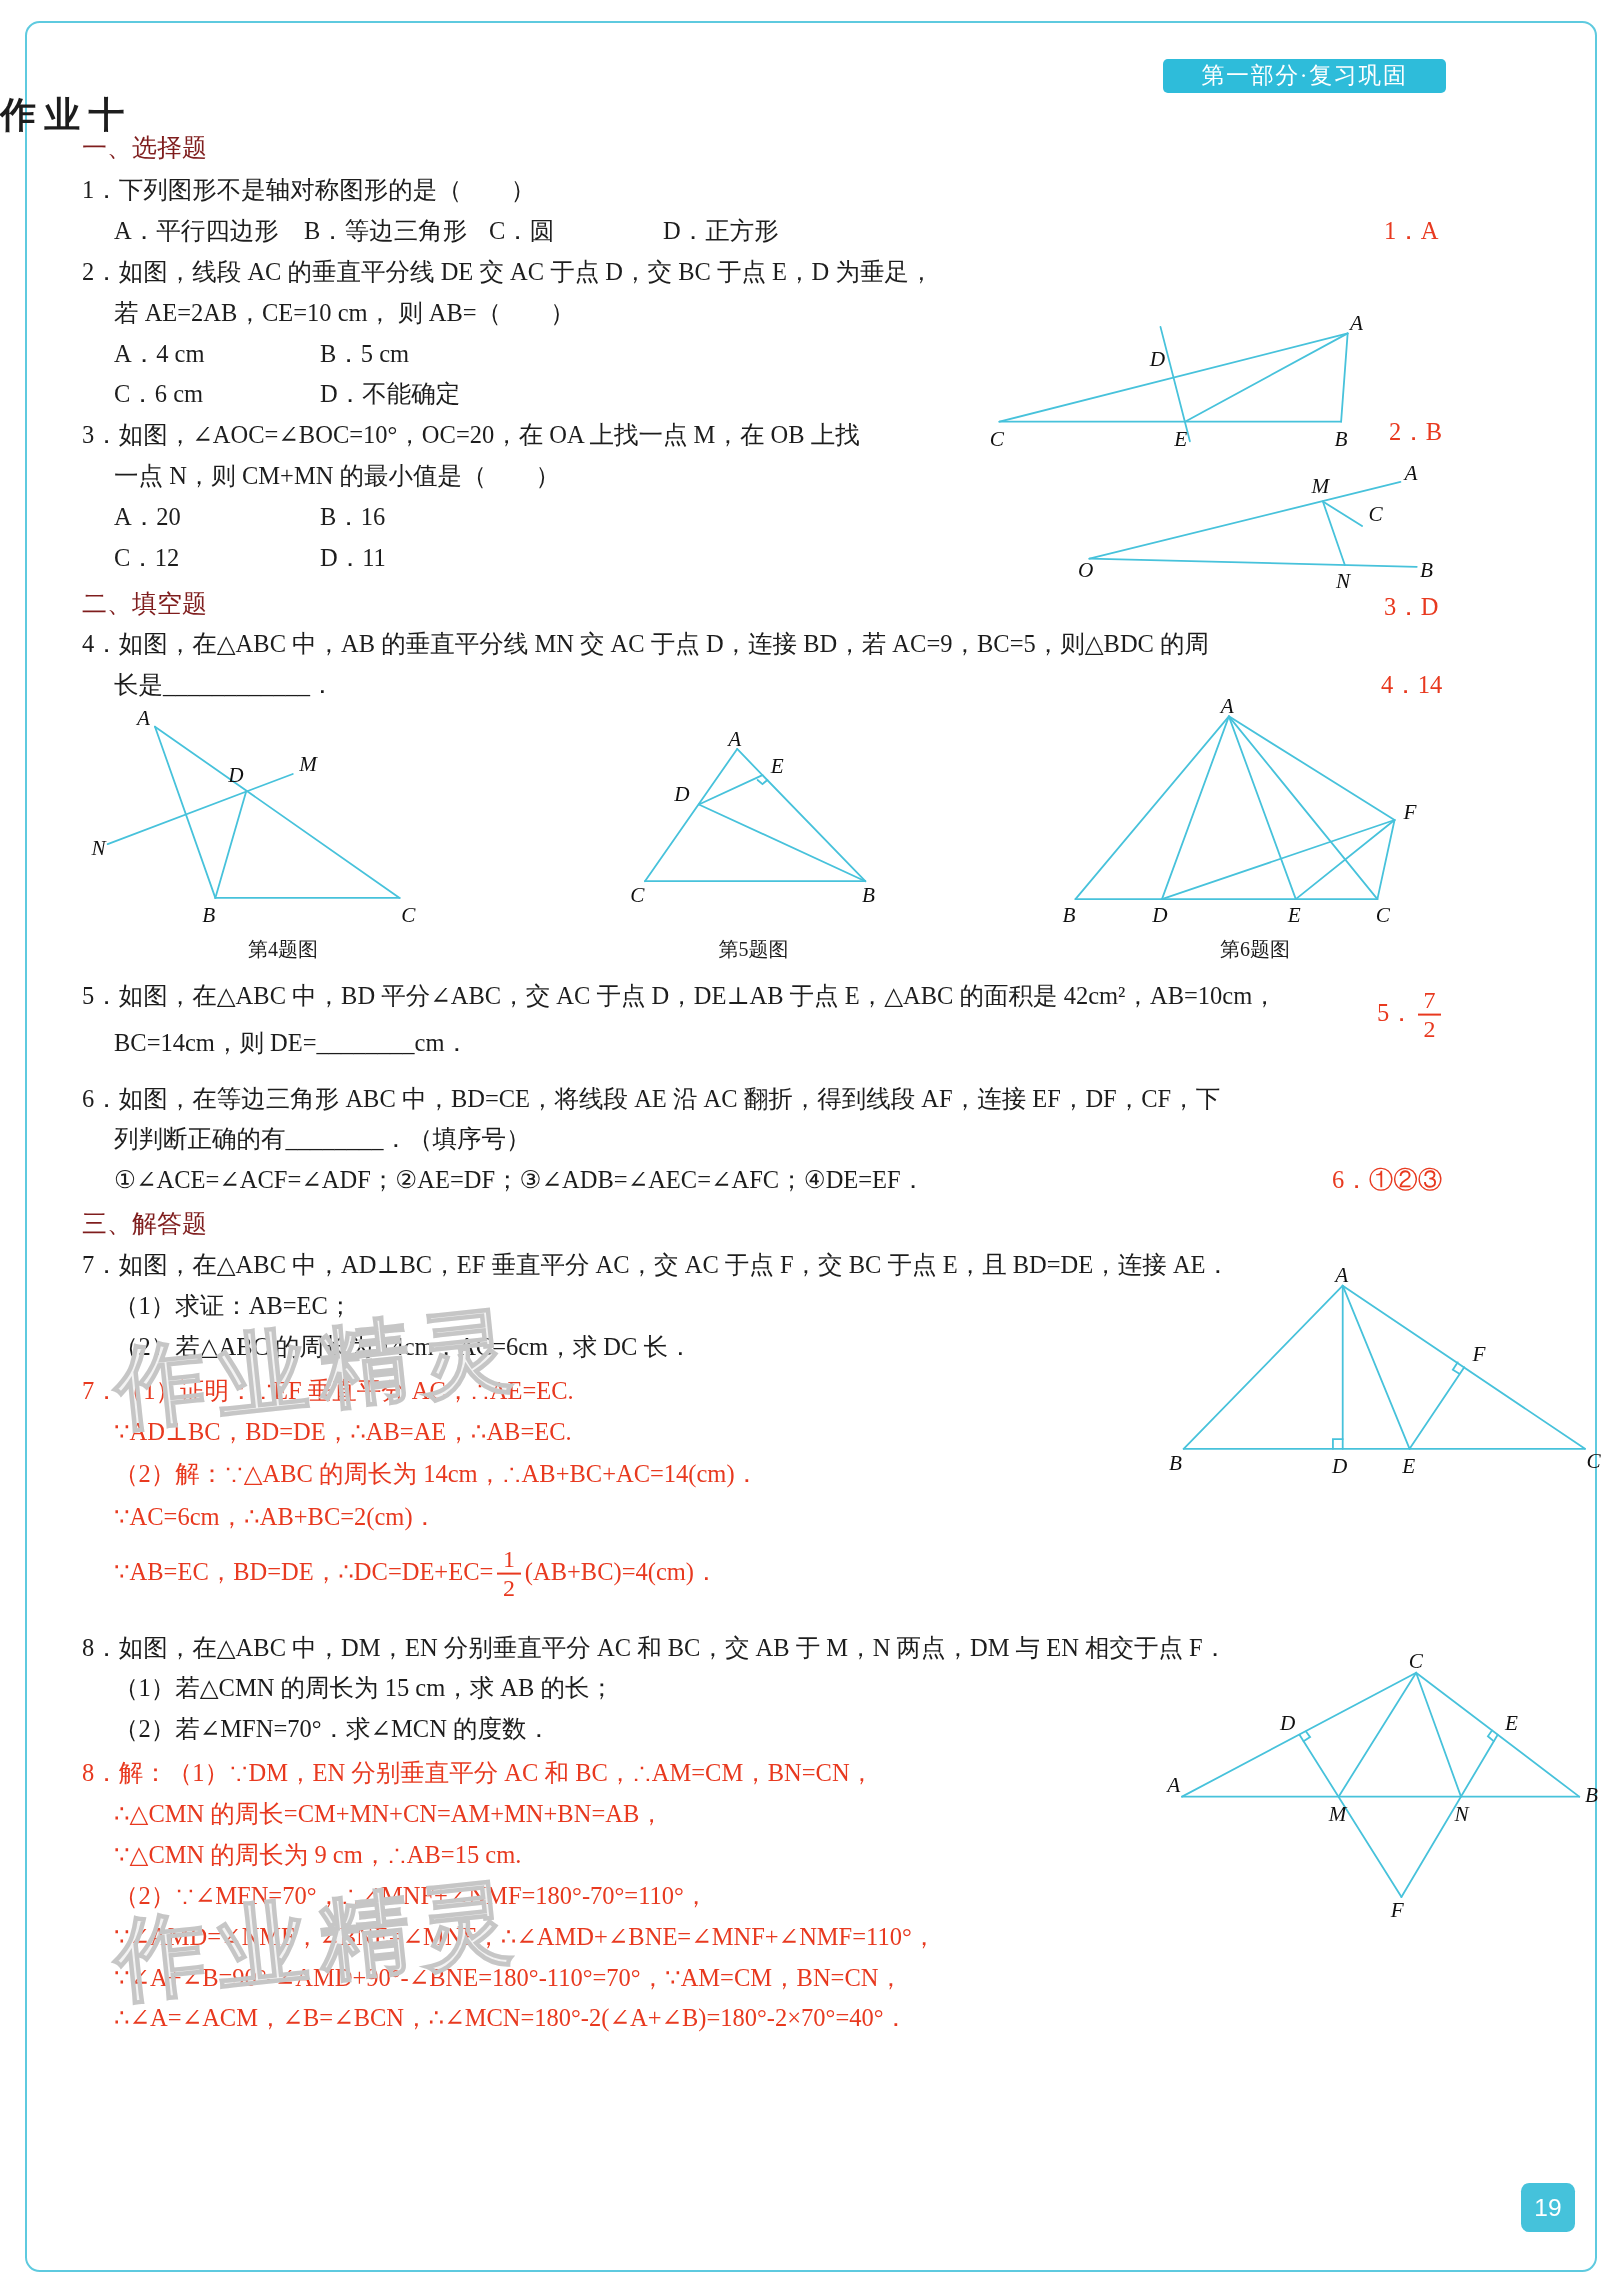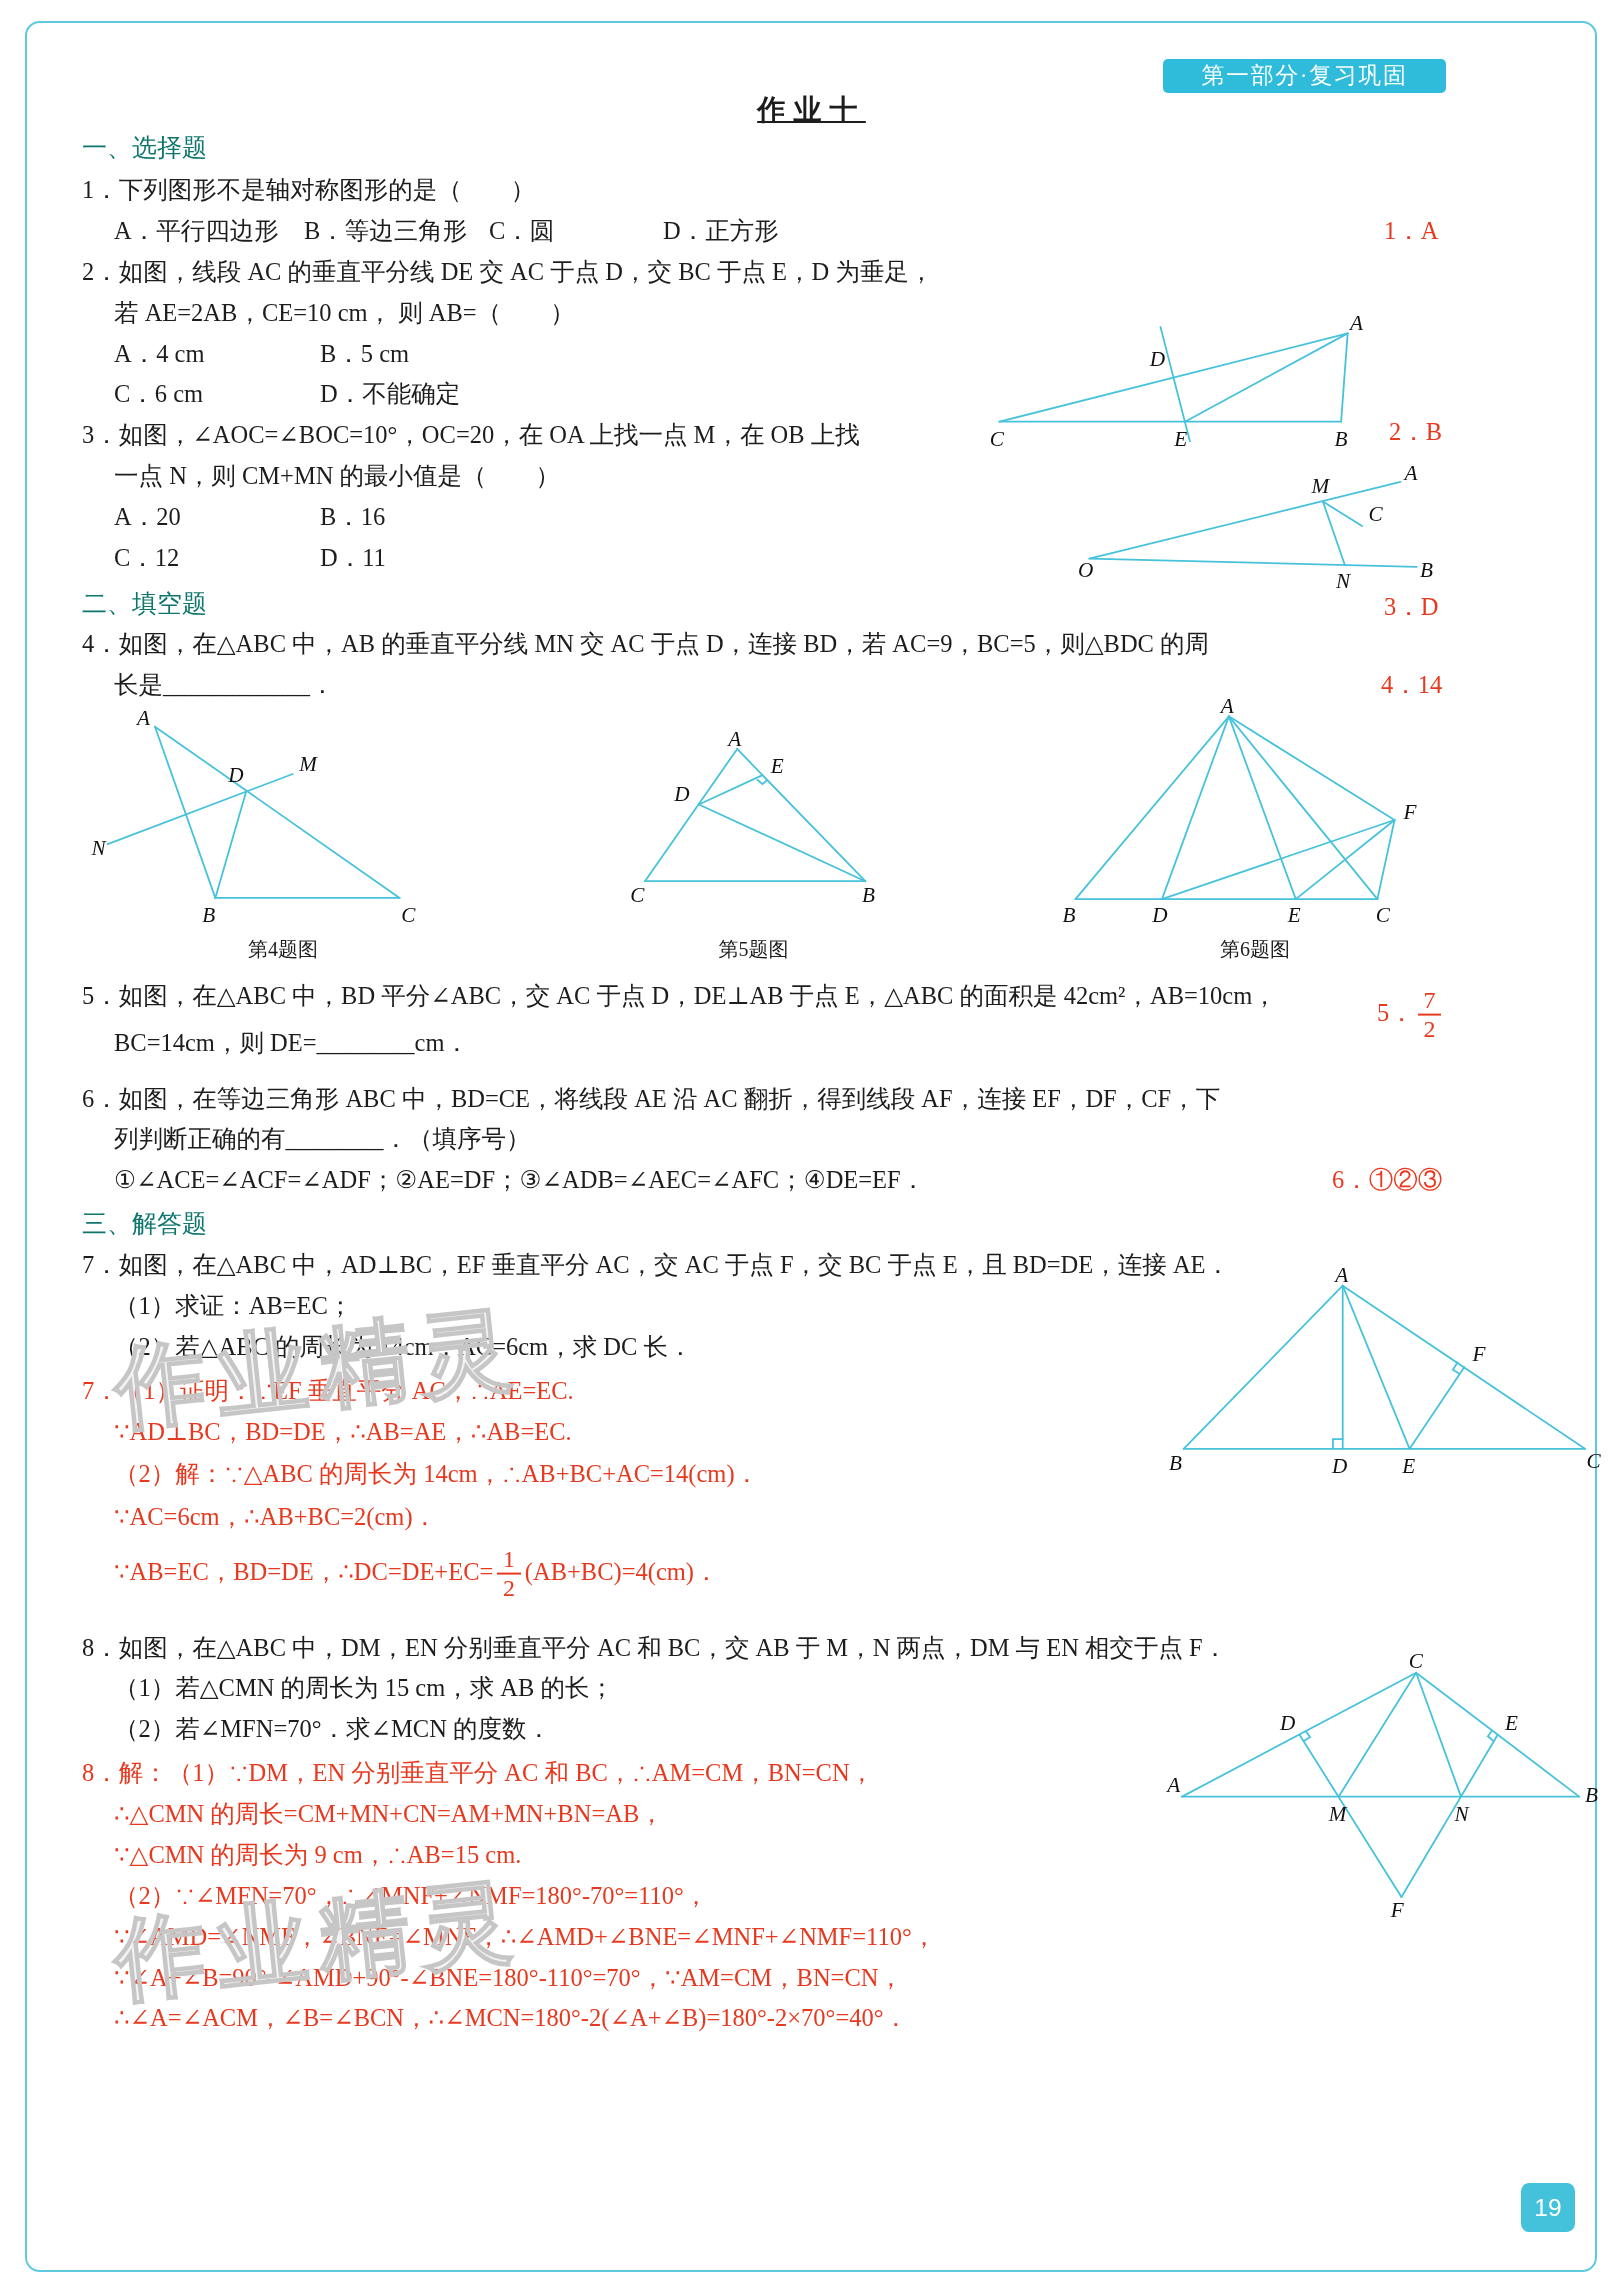--- a/index.html
+++ b/index.html
@@ -2,24 +2,24 @@
 <html style="font-size:13px"><head>
 <meta charset="utf-8">
 <style>
   html,body{margin:0;padding:0;background:#fff;}
   .page{position:relative;width:1623px;height:2295px;background:#ffffff;
         font-family:"Liberation Serif","DejaVu Serif",serif;color:#1d1d1d;overflow:hidden;}
   .frame{position:absolute;left:24.5px;top:21px;width:1572px;height:2251px;
          border:2.5px solid #5ecadf;border-radius:14.7px;box-sizing:border-box;}
   .badge{position:absolute;left:1163px;top:59px;width:283px;height:34px;line-height:34px;
          text-align:center;background:#2ebcda;color:#ffffff;font-size:23px;border-radius:4.9px;letter-spacing:1.6px;}
-  .title{position:absolute;left:0;top:91px;width:100%;text-align:center;
-         font-size:28px;font-weight:bold;letter-spacing:8.2px;text-decoration:underline;}
+  .title{position:absolute;left:0;top:91px;width:100%;text-align:left;
+         font-size:36px;font-weight:bold;letter-spacing:8.2px;}
   .ln{position:absolute;font-size:24.5px;white-space:nowrap;}
-  .cyan{color:#0f766e;font-size:25px;}
+  .cyan{color:#7f1d1d;font-size:25px;}
   .red{color:#e8391f;}
   .caption{position:absolute;font-size:20px;text-align:center;}
   .fracline{display:flex;align-items:center;}
   .frac{display:inline-flex;flex-direction:column;align-items:center;line-height:1.12;
         font-size:24px;margin:0 4.1px;transform:translateY(1.6px);}
   .frac .num{padding:0 5.7px;border-bottom:2.5px solid currentColor;}
   .frac .den{padding:0 5.7px;}
   .diag{position:absolute;overflow:visible;}
   .diag line,.diag polyline{stroke:#47c2db;stroke-width:2.2;fill:none;stroke-linecap:round;}
   .diag text{font-size:26px;font-style:italic;fill:#111;font-family:"Liberation Serif","DejaVu Serif",serif;}

